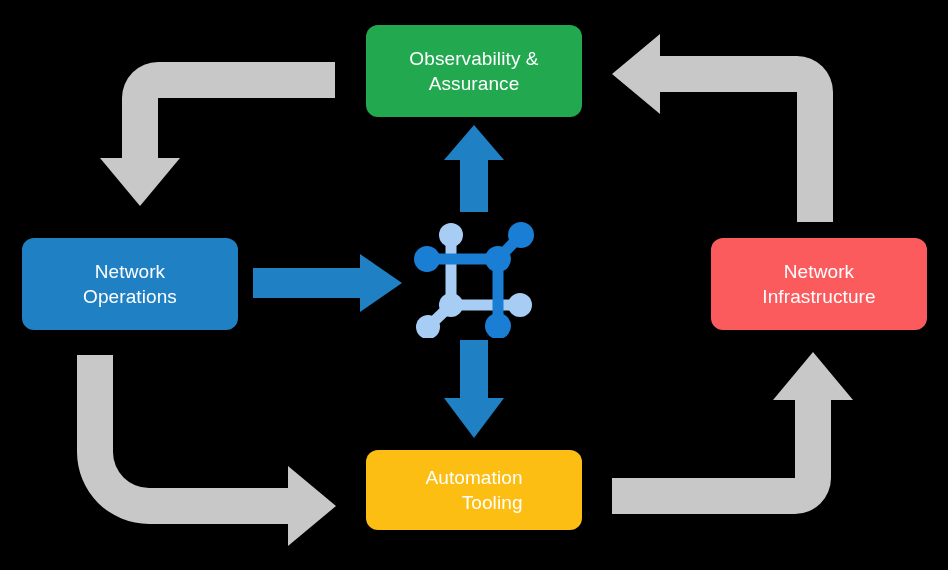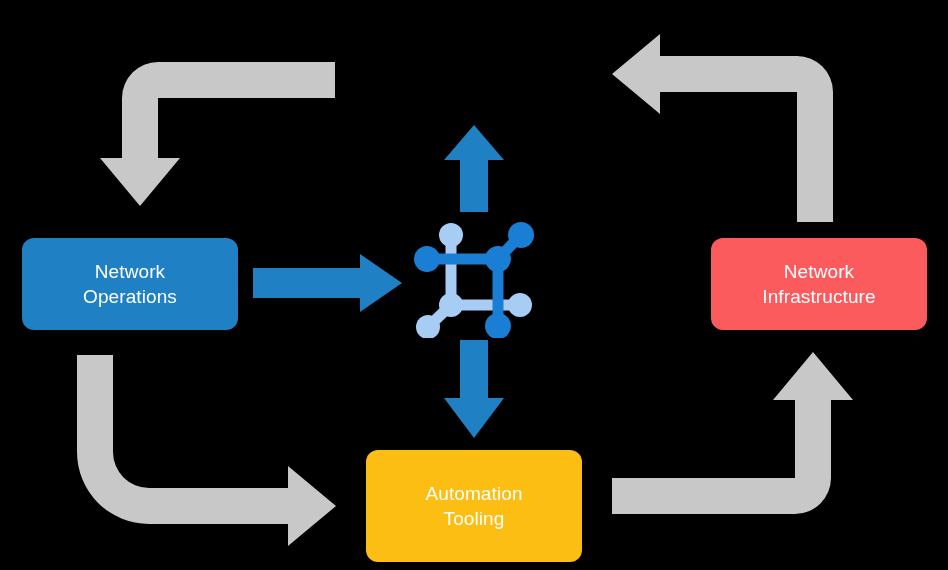--- a/index.html
+++ b/index.html
@@ -62,21 +62,22 @@
   #box-network-infrastructure {
     left: 711px;
     top: 238px;
     width: 216px;
     height: 92px;
   }
   #box-automation-tooling {
     left: 366px;
     top: 450px;
     width: 216px;
-    height: 112px;
+    height: 80px;
+    text-align: right;
   }
   #center-icon {
     position: absolute;
     left: 414px;
     top: 214px;
     width: 122px;
     height: 124px;
   }
 </style>
 </head>
@@ -203,20 +204,24 @@
     </g>
 
     <g fill="#1a7fd4">
       <circle cx="13" cy="45" r="13"></circle>
       <circle cx="84" cy="45" r="13"></circle>
       <circle cx="107" cy="21" r="13"></circle>
       <circle cx="84" cy="112" r="13"></circle>
     </g>
   </svg>
 
+  <div class="node-box" id="box-observability" style="background: rgb(34, 169, 79);">
+    <span class="node-label" style="color: rgb(255, 255, 255);">Observability &amp;
+Assurance</span>
+  </div>
 
   <div class="node-box" id="box-network-operations" style="background: rgb(31, 128, 196);">
     <span class="node-label" style="color: rgb(255, 255, 255);">Network
 Operations</span>
   </div>
 
   <div class="node-box" id="box-network-infrastructure" style="background: rgb(252, 91, 94);">
     <span class="node-label" style="color: rgb(255, 255, 255);">Network
 Infrastructure</span>
   </div>

